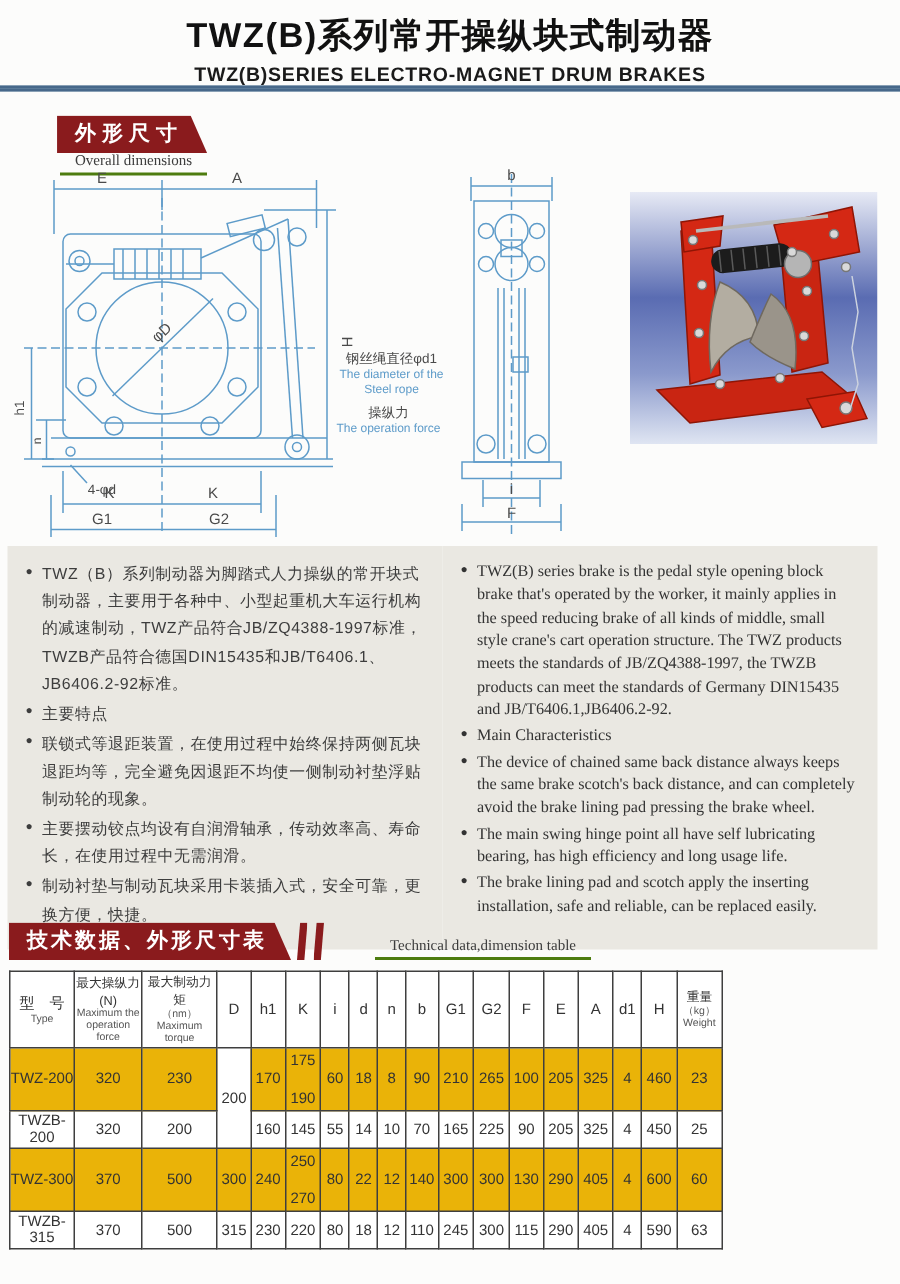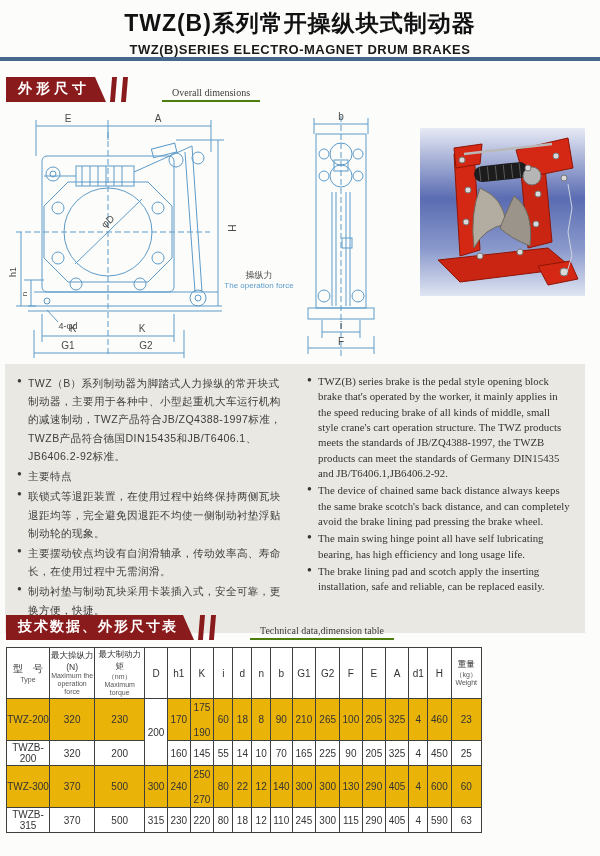--- a/index.html
+++ b/index.html
@@ -61,21 +61,21 @@
 </style>
 </head>
 <body>
 
 <div class="page">
 
   <div class="title-zh">TWZ(B)系列常开操纵块式制动器</div>
   <div class="title-en">TWZ(B)SERIES ELECTRO-MAGNET DRUM BRAKES</div>
   <div class="blue-rule"></div>
 
-  <div class="section-row" style="top:77px;">
+  <div class="section-row" style="top:77px;flex-direction:column;">
     <div class="banner">外形尺寸</div>
     <div class="stripe"></div>
     <div class="stripe"></div>
     <div class="section-en">Overall dimensions</div>
   </div>
 
   <div class="draw-area">
 
     <svg style="position:absolute;left:6px;top:2px;" width="250" height="252" viewBox="0 0 250 252">
       <g stroke="#5d9bc9" fill="none" stroke-width="1">
@@ -148,20 +148,25 @@
       <text x="10" y="162" font-size="9" transform="rotate(-90 10 162)" text-anchor="middle">h1</text>
       <text x="21" y="184" font-size="8" transform="rotate(-90 21 184)" text-anchor="middle">n</text>
       <text x="104" y="114" font-size="10" transform="rotate(-42 104 114)" text-anchor="middle">φD</text>
       <text x="62" y="219" font-size="9" text-anchor="middle">4-φd</text>
       <text x="67" y="222" font-size="10" text-anchor="middle">K</text>
       <text x="136" y="222" font-size="10" text-anchor="middle">K</text>
       <text x="62" y="239" font-size="10" text-anchor="middle">G1</text>
       <text x="140" y="239" font-size="10" text-anchor="middle">G2</text>
     </svg>
 
+    <div class="note-block" style="left:218px; top:126px;">
+      <div class="note-zh">钢丝绳直径φd1</div>
+      <div class="note-en">The diameter of the</div>
+      <div class="note-en">Steel rope</div>
+    </div>
     <div class="note-block" style="left:216px; top:162px;">
       <div class="note-zh">操纵力</div>
       <div class="note-en">The operation force</div>
     </div>
 
     <svg style="position:absolute;left:288px;top:2px;" width="115" height="252" viewBox="0 0 115 252">
       <g stroke="#5d9bc9" fill="none" stroke-width="1">
         <line x1="53" y1="6" x2="53" y2="246" stroke-dasharray="6 3"></line>
         <line x1="26" y1="14" x2="80" y2="14"></line>
         <line x1="26" y1="8" x2="26" y2="24"></line>
@@ -245,20 +250,21 @@
   <div class="panels">
     <div class="panel panel-zh">
       <div class="feat">TWZ（B）系列制动器为脚踏式人力操纵的常开块式制动器，主要用于各种中、小型起重机大车运行机构的减速制动，TWZ产品符合JB/ZQ4388-1997标准，TWZB产品符合德国DIN15435和JB/T6406.1、JB6406.2-92标准。</div>
       <div class="feat">主要特点</div>
       <div class="feat">联锁式等退距装置，在使用过程中始终保持两侧瓦块退距均等，完全避免因退距不均使一侧制动衬垫浮贴制动轮的现象。</div>
       <div class="feat">主要摆动铰点均设有自润滑轴承，传动效率高、寿命长，在使用过程中无需润滑。</div>
       <div class="feat">制动衬垫与制动瓦块采用卡装插入式，安全可靠，更换方便，快捷。</div>
     </div>
     <div class="panel panel-en">
       <div class="feat">TWZ(B) series brake is the pedal style opening block brake that's operated by the worker, it mainly applies in the speed reducing brake of all kinds of middle, small style crane's cart operation structure. The TWZ products meets the standards of JB/ZQ4388-1997, the TWZB products can meet the standards of Germany DIN15435 and JB/T6406.1,JB6406.2-92.</div>
+      <div class="feat">Main Characteristics</div>
       <div class="feat">The device of chained same back distance always keeps the same brake scotch's back distance, and can completely avoid the brake lining pad pressing the brake wheel.</div>
       <div class="feat">The main swing hinge point all have self lubricating bearing, has high efficiency and long usage life.</div>
       <div class="feat">The brake lining pad and scotch apply the inserting installation, safe and reliable, can be replaced easily.</div>
     </div>
   </div>
 
   <div class="section-row" style="top:615px;">
     <div class="banner" style="letter-spacing:2px;">技术数据、外形尺寸表</div>
     <div class="stripe"></div>
     <div class="stripe"></div>

